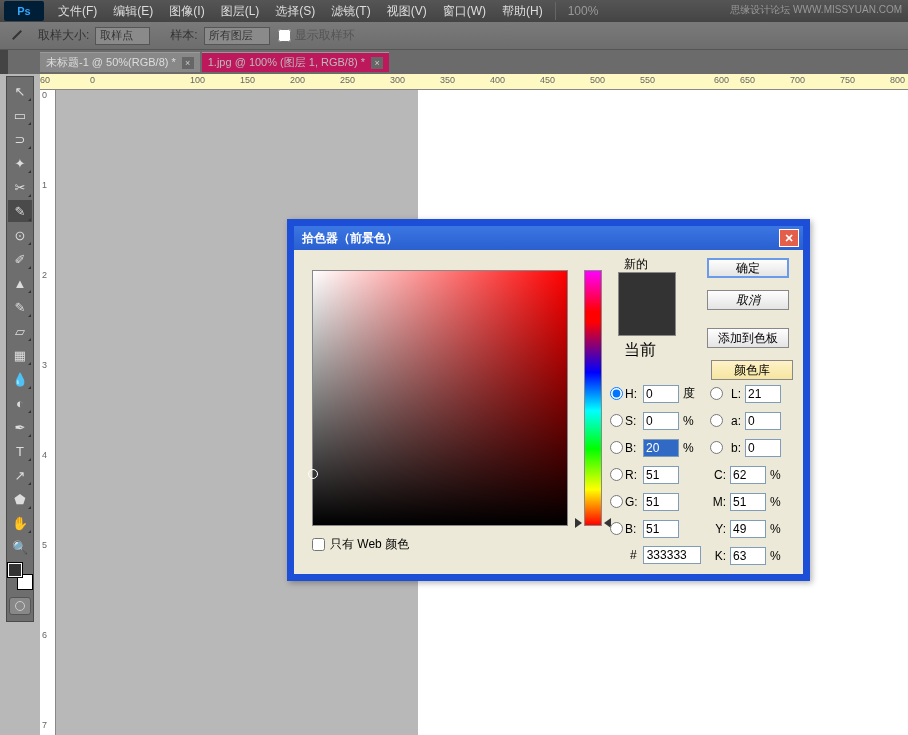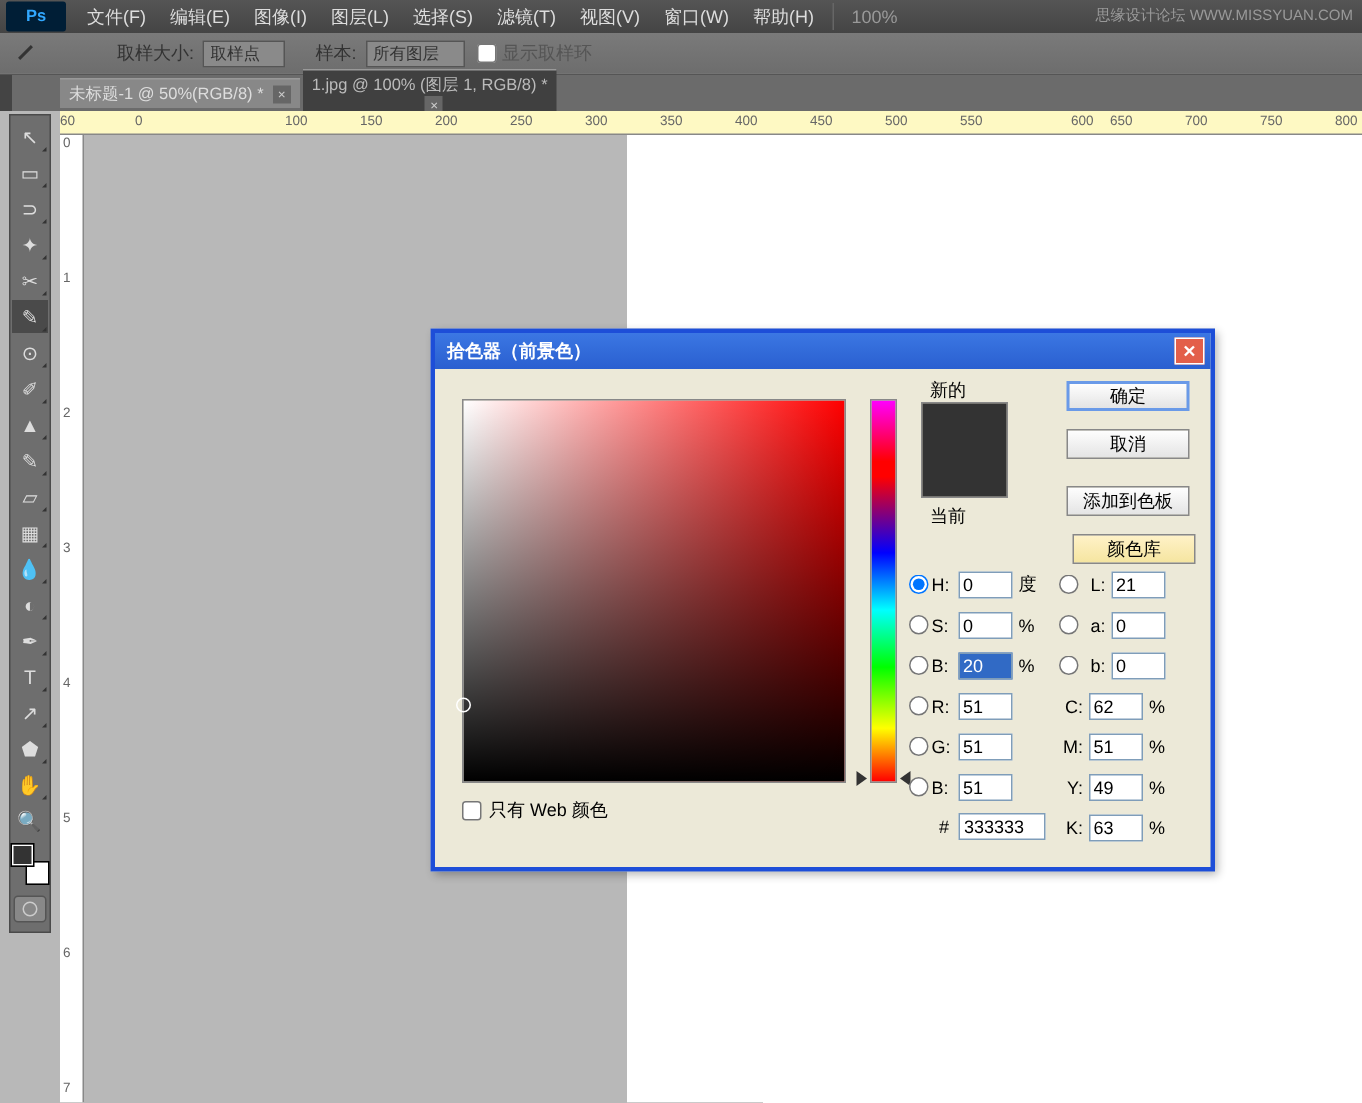--- a/index.html
+++ b/index.html
@@ -10,30 +10,30 @@
     .ps-logo { width: 40px; height: 20px; background: #001e36; color: #31a8ff; font-weight: bold; font-size: 11px; display: flex; align-items: center; justify-content: center; border-radius: 2px; margin-right: 6px; }
     .menu-item { padding: 0 8px; height: 22px; line-height: 22px; cursor: default; }
     .menu-sep { width: 1px; height: 18px; background: #666; margin: 0 4px; }
     .zoom-label { color: #999; margin: 0 8px; }
     .watermark { position: absolute; right: 6px; top: 3px; color: #999; font-size: 10px; }
     
     
     .optionsbar { height: 28px; background: linear-gradient(#7a7a7a,#6d6d6d); display: flex; align-items: center; color: #ddd; padding-left: 8px; border-bottom: 1px solid #555; }
     .eyedrop-ico { width: 18px; height: 18px; margin-right: 12px; position: relative; }
     .eyedrop-ico::before { content: ""; position: absolute; width: 2px; height: 12px; background: #333; transform: rotate(45deg); left: 8px; top: 2px; }
-    .opt-label { margin-right: 6px; color: #333; margin-left: 40px; }
+    .opt-label { margin-right: 6px; color: #333; }
     .opt-select { background: #8a8a8a; border: 1px solid #555; color: #333; height: 18px; padding: 0 16px 0 4px; font-size: 11px; position: relative; }
     .opt-chk { margin-left: 8px; display: flex; align-items: center; color: #555; }
     .opt-chk input { margin-right: 4px; }
     
     
     .tabsrow { height: 24px; background: #6b6b6b; display: flex; align-items: center; padding-left: 40px; }
     .left-handle { position: absolute; left: 0; top: 50px; width: 8px; height: 24px; background: #444; }
     .doc-tab { background: #888; color: #ddd; padding: 2px 6px; margin-right: 2px; font-size: 11px; border-top: 1px solid #999; display: flex; align-items: center; }
-    .doc-tab.inactive { background: #404040; color: #bbb; flex-direction: column; }
+    .doc-tab.inactive { background: #be185d; color: #bbb; }
     .tab-close { margin-left: 6px; width: 12px; height: 12px; background: #666; color: #ccc; font-size: 9px; display: flex; align-items: center; justify-content: center; }
     
     
     .ruler-h { position: absolute; left: 40px; top: 74px; right: 0; height: 16px; background: #fef9c3; border-bottom: 1px solid #888; font-size: 9px; }
     .ruler-h span { position: absolute; top: 1px; color: #666; }
     .ruler-v { position: absolute; left: 40px; top: 90px; width: 16px; bottom: 0; background: #fff; border-right: 1px solid #888; font-size: 9px; }
     .ruler-v span { position: absolute; left: 2px; color: #666; writing-mode: horizontal-tb; }
     
     
     .canvas-area { position: absolute; left: 56px; top: 90px; right: 0; bottom: 0; background: #b8b8b8; }
@@ -44,42 +44,42 @@
     .tool { width: 24px; height: 22px; margin: 1px auto; display: flex; align-items: center; justify-content: center; color: #ddd; font-size: 13px; cursor: pointer; position: relative; }
     .tool.sel { background: #4a4a4a; }
     .tool-corner { position: absolute; right: 1px; bottom: 1px; width: 0; height: 0; border-left: 3px solid transparent; border-bottom: 3px solid #333; }
     .swatches { width: 24px; height: 26px; margin: 4px auto; position: relative; }
     .sw-fg { position: absolute; width: 14px; height: 14px; background: #333; border: 1px solid #fff; outline: 1px solid #000; left: 0; top: 0; z-index: 2; }
     .sw-bg { position: absolute; width: 14px; height: 14px; background: #fff; border: 1px solid #fff; outline: 1px solid #000; right: 0; bottom: 0; }
     .mask-mode { width: 22px; height: 18px; margin: 4px auto; background: #888; border: 1px solid #555; border-radius: 3px; display: flex; align-items: center; justify-content: center; }
     .mask-mode-inner { width: 10px; height: 10px; border: 1px solid #ccc; border-radius: 50%; }
     
     
-    .dialog { position: absolute; left: 287px; top: 219px; width: 523px; height: 362px; background: #ece9d8; border: 3px solid #1d4ed8; box-shadow: 2px 2px 6px rgba(0,0,0,0.3); }
+    .dialog { position: absolute; left: 287px; top: 219px; width: 523px; height: 362px; background: #ece9d8; border: 7px solid #1d4ed8; box-shadow: 2px 2px 6px rgba(0,0,0,0.3); }
     .dlg-title { height: 24px; background: linear-gradient(#3b77e3,#2a5fd0); color: #fff; display: flex; align-items: center; padding: 0 4px 0 8px; font-weight: bold; font-size: 12px; }
     .dlg-close { margin-left: auto; width: 20px; height: 18px; background: #e35f4a; border: 1px solid #fff; color: #fff; display: flex; align-items: center; justify-content: center; font-size: 11px; font-weight: bold; cursor: pointer; }
     .dlg-body { padding: 16px 14px; position: relative; height: calc(100% - 24px); }
     
     .color-field { position: absolute; left: 18px; top: 20px; width: 256px; height: 256px; background: linear-gradient(to top, #000, transparent), linear-gradient(to right, #fff, #ff0000); border: 1px solid #888; }
     .cf-cursor { position: absolute; width: 10px; height: 10px; border: 1px solid #fff; border-radius: 50%; left: -5px; bottom: 46px; }
     
     .hue-strip { position: absolute; left: 290px; top: 20px; width: 18px; height: 256px; border: 1px solid #888;
       background: linear-gradient(to bottom, #ff00ff 0%, #ff0080 8%, #ff0000 16%, #ff0000 20%, #0000ff 40%, #00ffff 55%, #00ff00 70%, #80ff00 78%, #ffff00 86%, #ff8000 93%, #ff0000 100%); }
     .hue-arrow-l { position: absolute; left: 281px; top: 268px; width: 0; height: 0; border-top: 5px solid transparent; border-bottom: 5px solid transparent; border-left: 7px solid #333; }
     .hue-arrow-r { position: absolute; left: 310px; top: 268px; width: 0; height: 0; border-top: 5px solid transparent; border-bottom: 5px solid transparent; border-right: 7px solid #333; }
     
     .preview-label-new { position: absolute; left: 330px; top: 6px; font-size: 12px; }
     .preview-box { position: absolute; left: 324px; top: 22px; width: 58px; height: 64px; border: 1px solid #888; }
     .preview-new { height: 50%; background: #333333; }
     .preview-cur { height: 50%; background: #333333; }
-    .preview-label-cur { position: absolute; left: 330px; top: 90px; font-size: 12px; }
+    .preview-label-cur { position: absolute; left: 330px; top: 90px; font-size: 16px; }
     
     .btn { position: absolute; width: 82px; height: 20px; background: linear-gradient(#fefefe,#e4e4e4); border: 1px solid #888; font-size: 12px; cursor: pointer; }
     .btn-ok { right: 14px; top: 8px; border: 2px solid #6a9ae8; }
-    .btn-cancel { right: 14px; top: 40px; }
+    .btn-cancel { right: 14px; top: 40px; font-style: italic; }
     .btn-add { right: 14px; top: 78px; }
     .btn-lib { right: 10px; top: 110px; background: linear-gradient(#fff2c8,#f5e5a0); }
     
     .cp-inputs { position: absolute; left: 316px; top: 130px; font-size: 12px; }
     .cp-row { display: flex; align-items: center; height: 27px; }
     .cp-radio { margin-right: 2px; }
     .cp-lbl { width: 18px; }
     .cp-in { width: 36px; height: 18px; border: 1px solid #7f9db9; text-align: left; padding: 0 2px; font-size: 12px; }
     .cp-in.sel { background: #316ac5; color: #fff; }
     .cp-unit { width: 20px; margin-left: 4px; }

